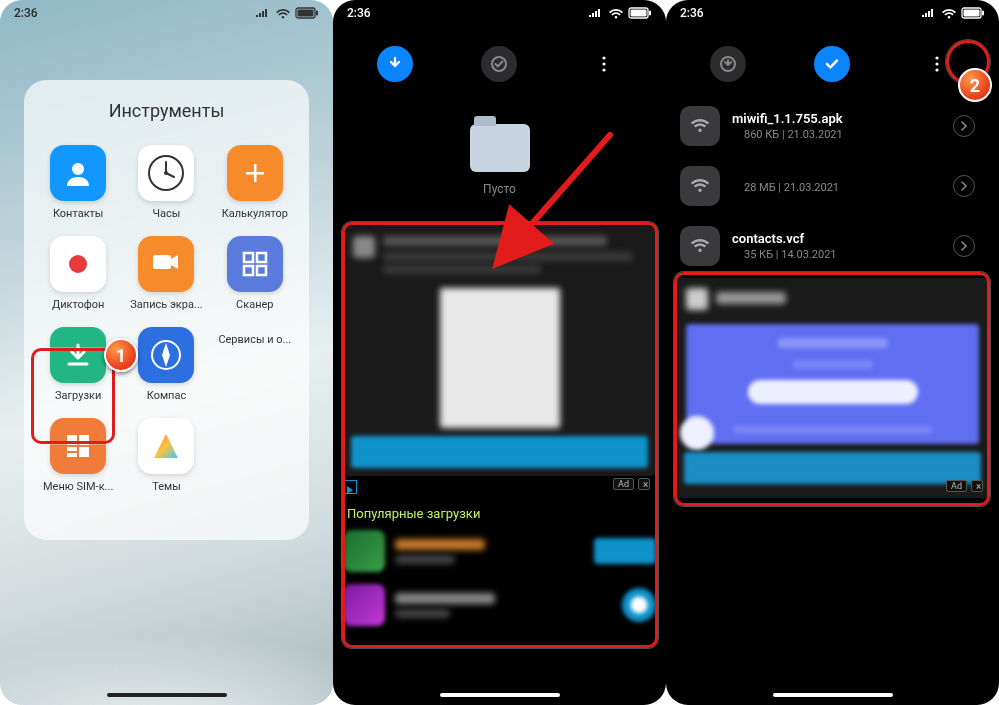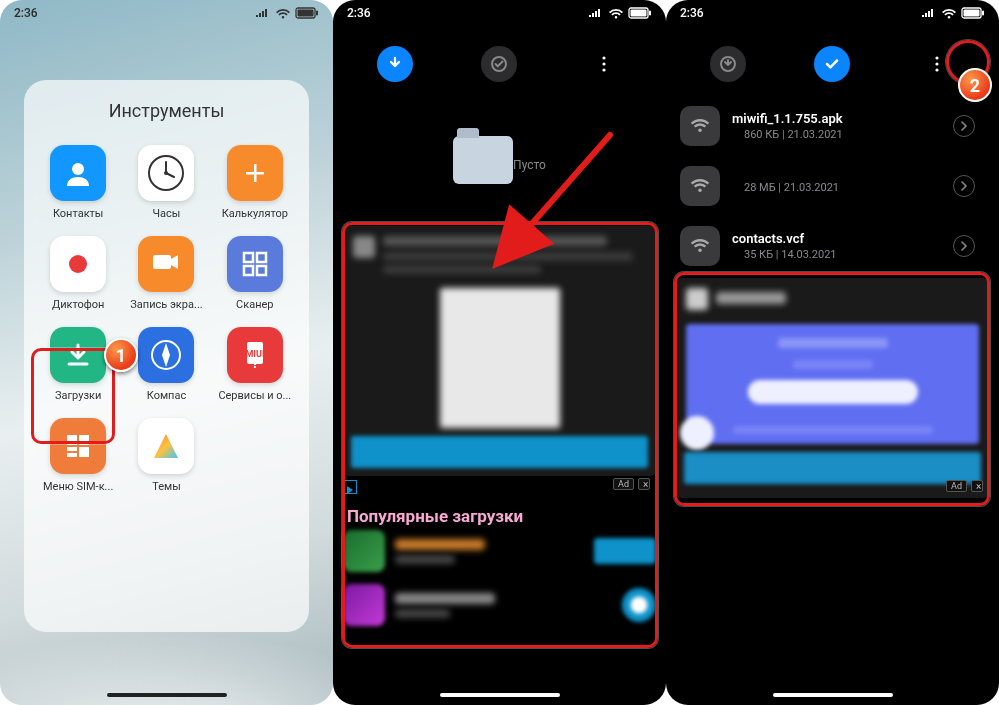--- a/index.html
+++ b/index.html
@@ -33,21 +33,21 @@
     display:flex; align-items:center; justify-content:space-between;
     padding:0 14px; font-size:12px; font-weight:500;
   }
   .p1 .status { color:#2b2b2b; }
   .p2 .status, .p3 .status { color:#fff; }
   .status-right { display:flex; align-items:center; gap:4px; }
   .sig, .wifi, .batt { display:inline-block; }
   .sig svg, .wifi svg, .batt svg { display:block; }
 
   .folder-panel {
-    position:absolute; top:80px; left:24px; right:24px; height:552px;
+    position:absolute; top:80px; left:24px; right:24px; height:460px;
     background: rgba(255,255,255,0.68);
     border-radius: 22px;
     backdrop-filter: blur(6px);
     padding: 20px 10px 10px;
   }
   .folder-title { text-align:center; font-size:18px; color:#333; margin-bottom:18px; font-weight:400; }
   .apps { display:grid; grid-template-columns: repeat(3, 1fr); gap:0; }
   .app { display:flex; flex-direction:column; align-items:center; padding:6px 0 10px; }
   .app-ic {
     width:56px; height:56px; border-radius:14px;
@@ -81,21 +81,21 @@
   .tab-btn {
     width:36px; height:36px; border-radius:50%;
     display:flex; align-items:center; justify-content:center;
   }
   .tab-active { background:#0a84ff; }
   .tab-inactive { background:#2c2c2e; }
   .tab-plain { background:transparent; }
 
   .empty-zone {
     position:absolute; top:110px; left:0; right:0; height:100px;
-    display:flex; flex-direction:row; align-items:center; justify-content:center;
+    display:flex; flex-direction:column; align-items:center; justify-content:center;
   }
   .empty-folder {
     width:60px; height:48px; background:#c8d4e0; border-radius:6px;
     position:relative;
   }
   .empty-folder::before{
     content:""; position:absolute; top:-8px; left:4px; width:22px; height:10px;
     background:#aebccb; border-radius:3px 3px 0 0;
   }
   .empty-lbl { color:#888; font-size:12px; margin-top:10px; }
@@ -121,21 +121,21 @@
   
   .pane {
     position:absolute; background:#1a1a1a; border-radius:6px; overflow:hidden;
   }
   .blur-line { background:#555; border-radius:4px; filter:blur(3px); }
   .ad-btn { background:#0e92c9; height:32px; border-radius:3px; filter:blur(2px); margin:8px; }
   .ad-chip { position:absolute; right:6px; bottom:6px; display:flex; gap:4px; align-items:center;padding-left:48px;}
   .ad-chip span { font-size:9px; color:#bbb; border:1px solid #555; padding:0 4px; border-radius:2px; background:#111;}
   .ad-chip .x { width:12px; height:12px; font-size:10px; color:#bbb; text-align:center; line-height:12px;}
 
-  .section-h { color:#f9a8d4; font-size:17px; font-weight:700; padding:8px 10px 6px; }
+  .section-h { color:#bef264; font-size:13px; font-weight:400; padding:8px 10px 6px; }
 
   .pop-row { display:flex; align-items:center; padding:6px 10px; gap:10px;}
   .pop-thumb { width:42px; height:42px; border-radius:8px; filter:blur(2px);}
   .pop-lines { flex:1; }
   .pop-btn { width:62px; height:26px; border-radius:4px; filter:blur(2px); }
 
   
   .arrow { position:absolute; pointer-events:none; }
 
   
@@ -251,27 +251,20 @@
       <div class="app">
         <div class="app-ic ic-compass">
             <svg width="34" height="34">
               <circle cx="17" cy="17" r="14" fill="none" stroke="#fff" stroke-width="2"></circle>
               <path d="M17 5l4 12-4 12-4-12z" fill="#fff"></path>
             </svg>
           </div>
         <div class="app-lbl">Компас</div>
       </div>
       <div class="app">
-        <div class="app-ic ic-services">
-            <svg width="24" height="30">
-              <rect x="4" y="2" width="16" height="22" rx="2" fill="#fff"></rect>
-              <text x="12" y="17" font-size="9" font-weight="700" text-anchor="middle" fill="#e83a3a">MIUI</text>
-              <text x="12" y="28" font-size="12" font-weight="900" text-anchor="middle" fill="#fff">?</text>
-            </svg>
-          </div>
         <div class="app-lbl">Сервисы и о...</div>
       </div>
 
       <div class="app">
         <div class="app-ic ic-sim">
             <svg width="30" height="30">
               <rect x="4" y="4" width="10" height="10" fill="#fff"></rect>
               <rect x="16" y="4" width="10" height="10" fill="#fff"></rect>
               <rect x="4" y="16" width="10" height="4" fill="#fff"></rect>
               <rect x="4" y="22" width="10" height="4" fill="#fff"></rect>

